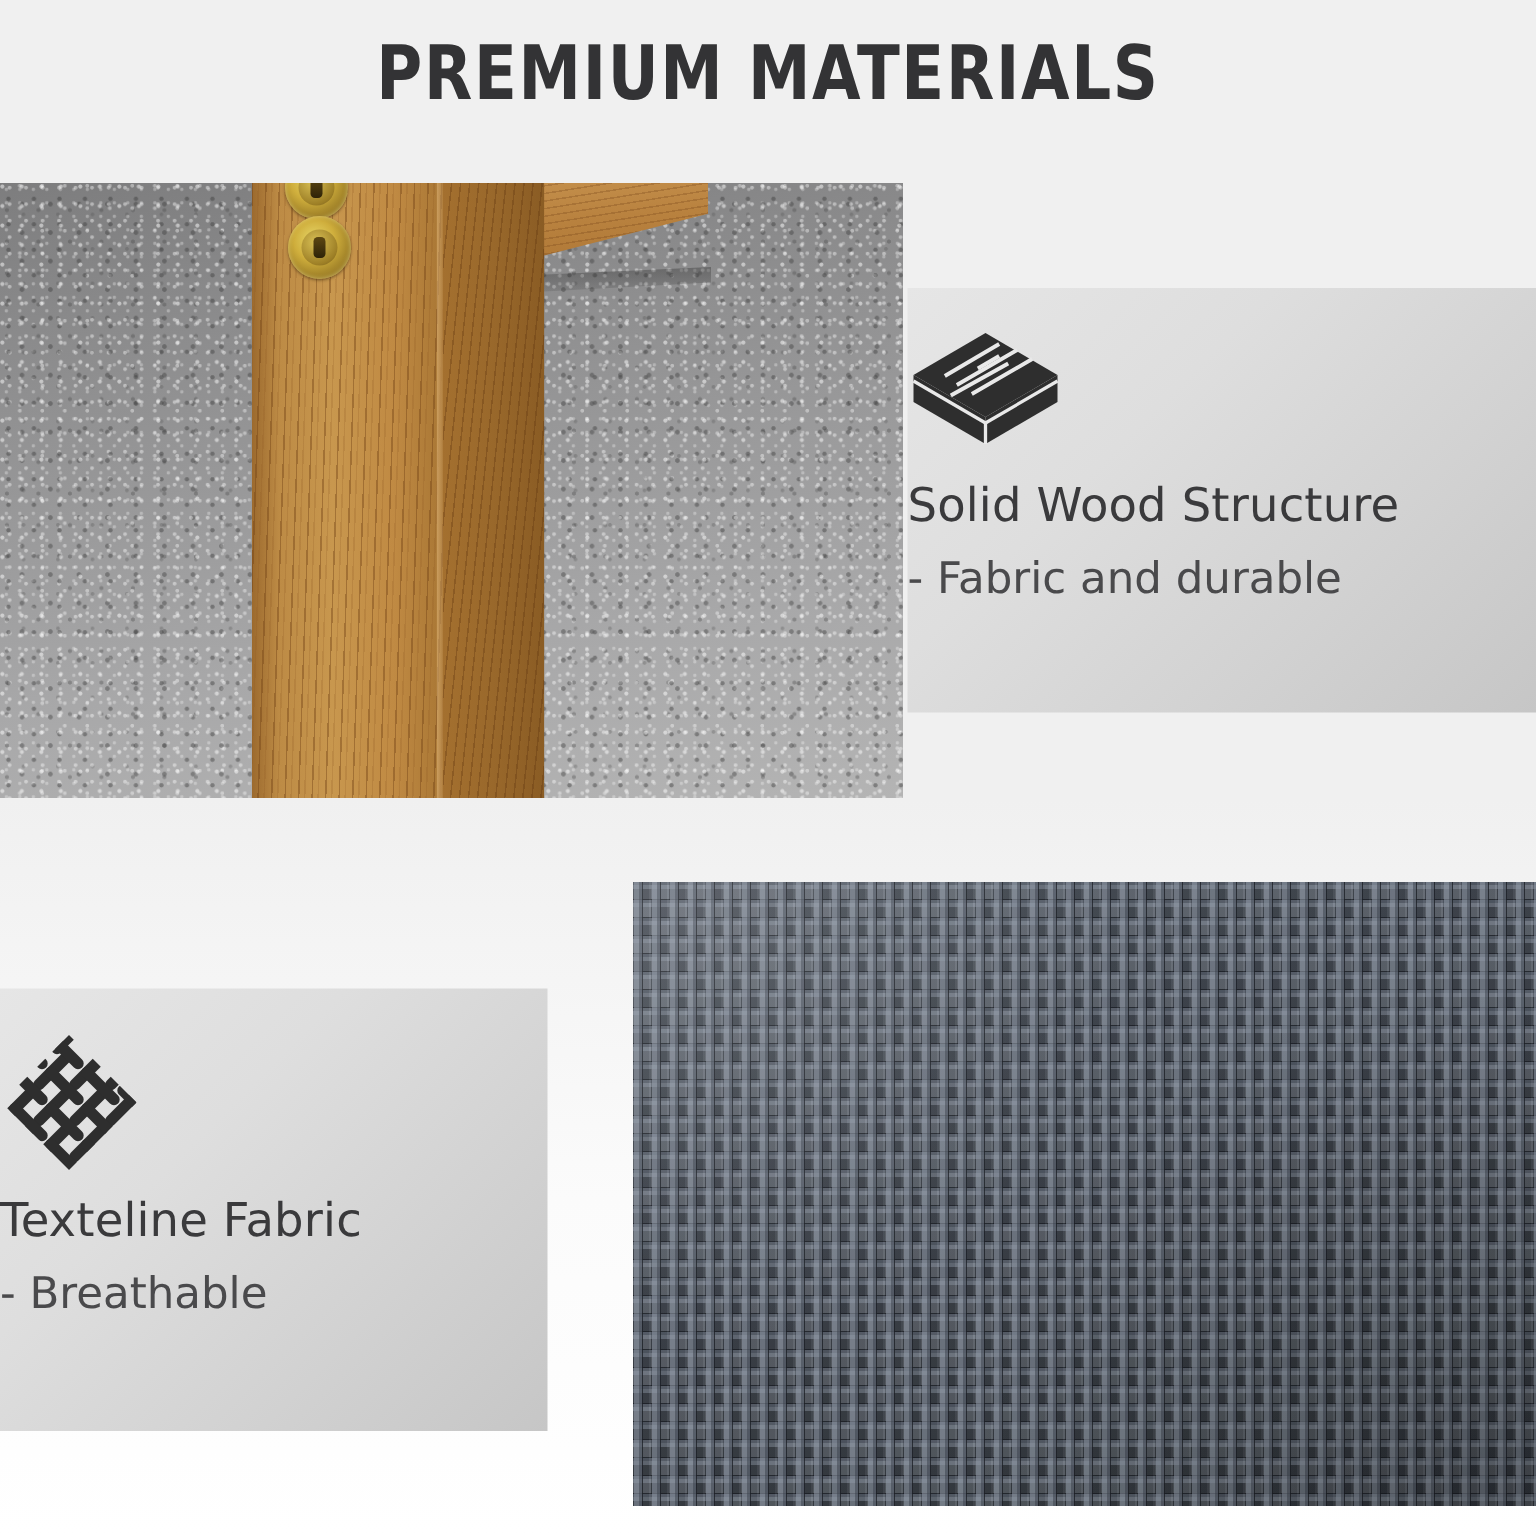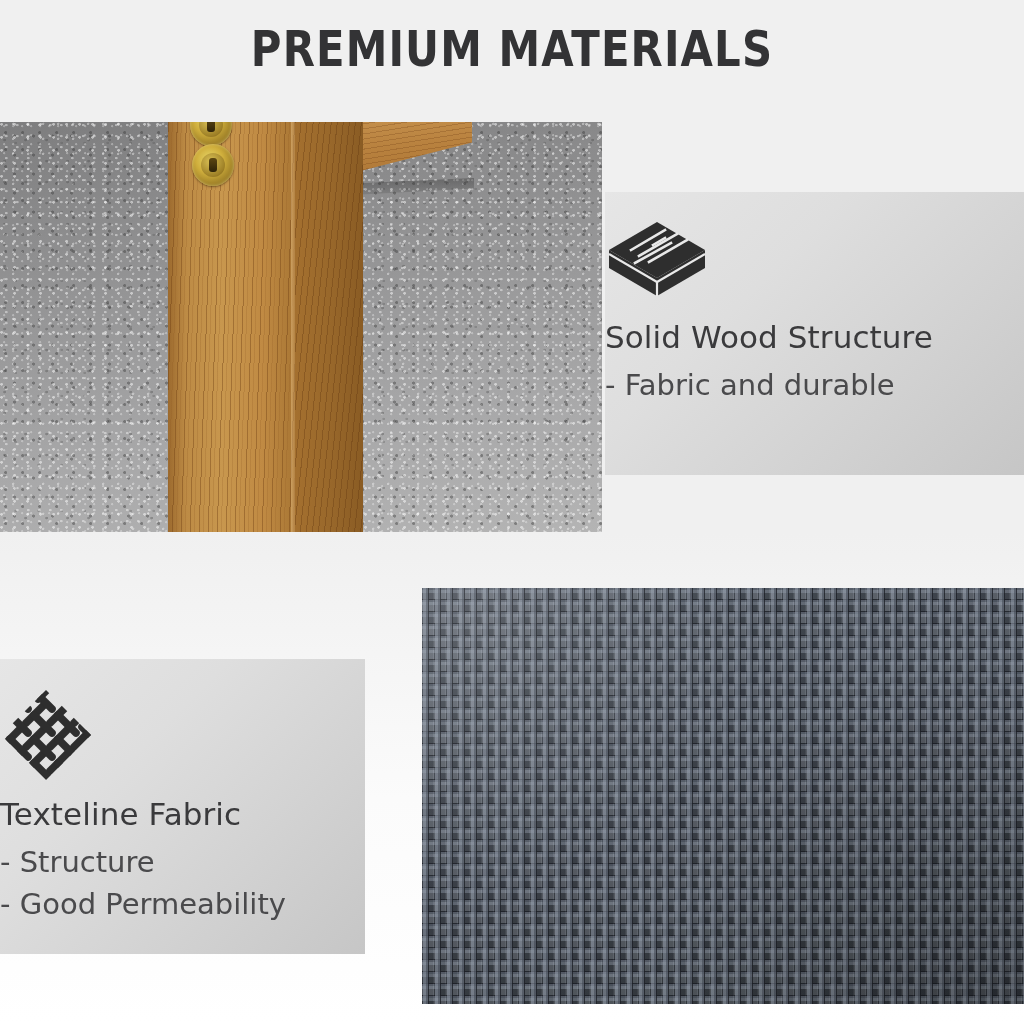--- a/index.html
+++ b/index.html
@@ -273,21 +273,20 @@
             <path d="M-14 62 L4 80"></path>
             <path d="M82 14 L100 32"></path>
             <path d="M82 38 L100 56"></path>
             <path d="M82 62 L100 80"></path>
           </g>
         </g>
       </svg>
     </span>
     <div class="card-title">Texteline Fabric</div>
     <div class="card-bullets">
-      <div class="bullet">- Structure</div>
-      <div class="bullet">- Good Permeability</div>
+      <div class="bullet">- Breathable</div>
     </div>
   </div>
 </div>
 
 <div class="photo-fabric">
   <div class="weave-tex"></div>
 </div>
 
 </body></html>

